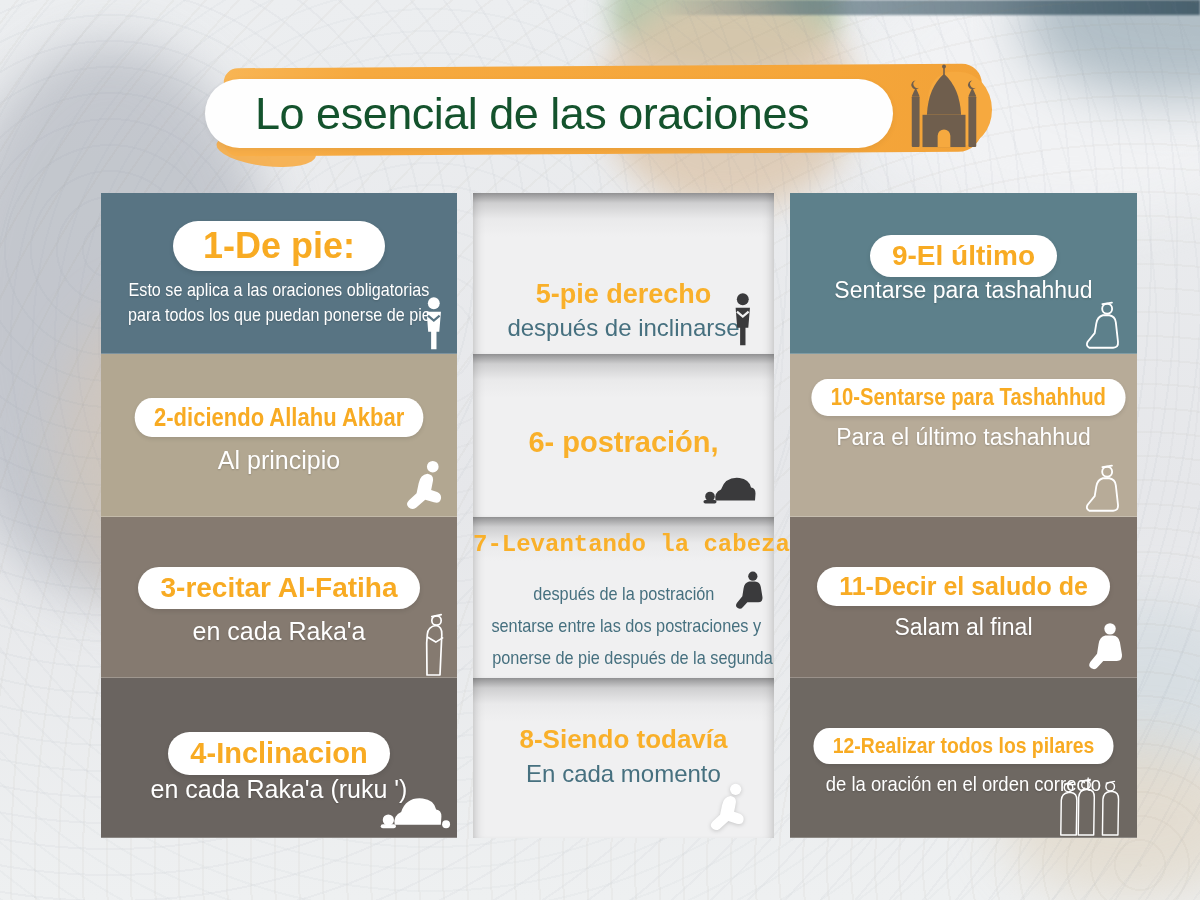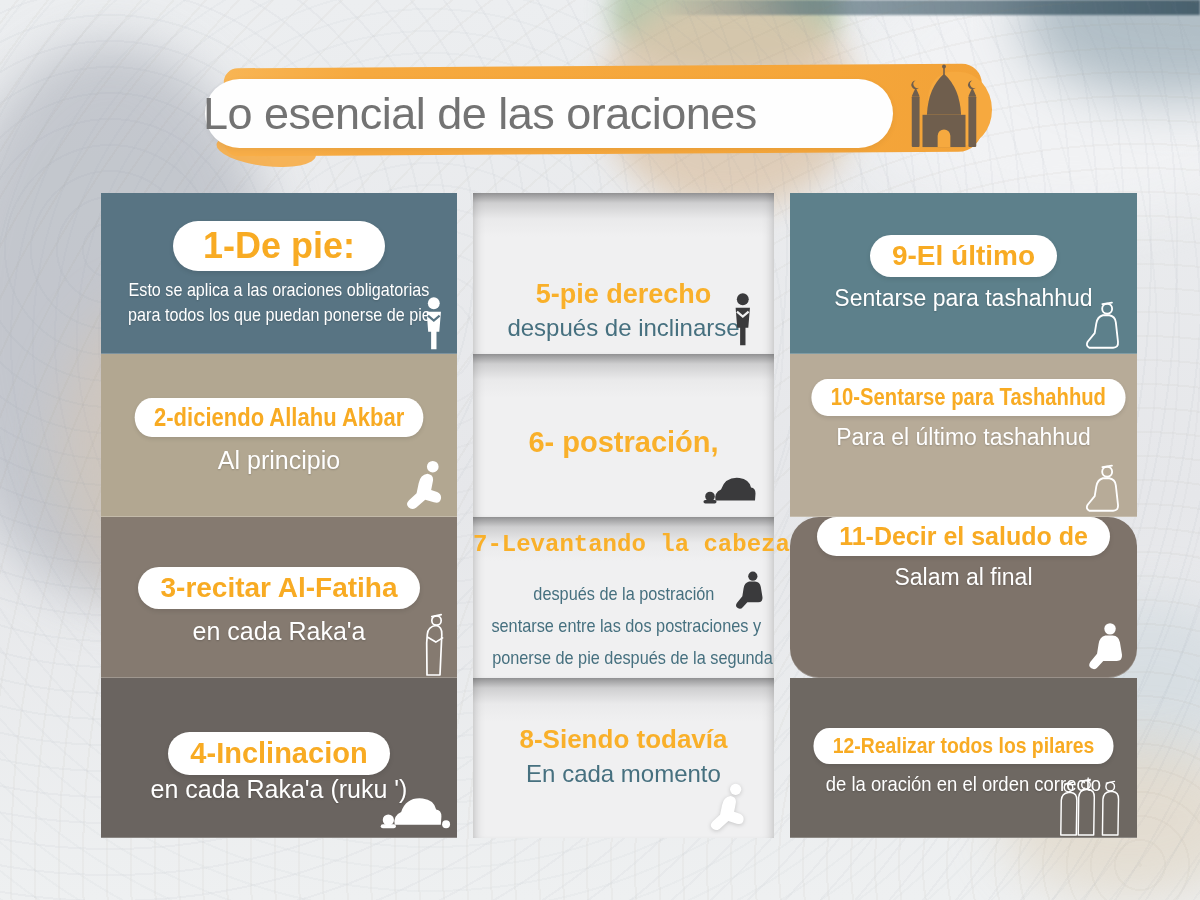--- a/index.html
+++ b/index.html
@@ -29,22 +29,22 @@
   
   .brush{position:absolute;left:224px;top:66px;width:758px;height:88px;z-index:2;
     background:linear-gradient(93deg,#f8b554,#f6a93f 18%,#f5a63a 80%,#f2a238);
     border-radius:14px 20px 24px 14px;transform:rotate(-.35deg);}
   .brush::before{content:"";position:absolute;left:-8px;bottom:-10px;width:100px;height:32px;
     background:#f7ad47;border-radius:50%;transform:rotate(7deg);opacity:.9;}
   .brush::after{content:"";position:absolute;right:-10px;top:8px;width:64px;height:74px;
     background:#f6a93f;border-radius:42% 58% 55% 45%;}
   .plate{position:absolute;left:205px;top:79px;width:688px;height:69px;background:#fefefe;
     border-radius:36px;z-index:3;box-shadow:0 2px 6px rgba(0,0,0,.06);}
-  .title-text{position:absolute;left:203px;top:79px;width:688px;height:69px;line-height:70px;
-    font-size:45px;letter-spacing:-.5px;color:#737373;z-index:4;}
+  .title-text{position:absolute;left:188px;top:79px;width:688px;height:69px;line-height:70px;
+    text-align:center;font-size:45px;letter-spacing:-.5px;color:#14532d;z-index:4;}
   .mosque{position:absolute;left:894px;top:64px;width:100px;height:86px;z-index:3;}
   
   .grid{position:absolute;left:101px;top:193px;width:1007px;height:645px;z-index:2;
     display:grid;grid-template-columns:356px 301px 347px;grid-template-rows:161px 163px 161px 160px;
     column-gap:16px;}
   .cell{position:relative;box-sizing:border-box;text-align:center;overflow:visible;}
   .s{box-shadow:inset 0 -1px 0 rgba(255,255,255,.22);}
   .r1l{background:#58748 3;}
   .r1l{background:#587483;} .r1r{background:#5d808b;}
   .r2l{background:#b2a791;} .r2r{background:#b7ab98;}
@@ -63,28 +63,28 @@
   .mtitle{color:#f9b02a;font-weight:bold;white-space:nowrap;position:relative;}
   .sub{position:relative;white-space:nowrap;}
   .w{color:#fff;text-shadow:0 1px 2px rgba(0,0,0,.18);}
   .teal{color:#46707f;}
   .cond{display:inline-block;transform:scaleX(.85);transform-origin:50% 50%;}
   .cond2{display:inline-block;transform:scaleX(.88);transform-origin:50% 50%;}
   
   .p1{padding-top:28px;}  .p1 .pill{font-size:36px;padding:4px 30px;}
   .p1 .sub{font-size:19px;line-height:25px;margin-top:6px;}
   .p5{padding-top:86px;}  .p5 .mtitle{font-size:27px;} .p5 .sub{font-size:24px;margin-top:4px;}
-  .p9{padding-top:42px;}  .p9 .pill{font-size:28px;} .p9 .sub{font-size:23px;margin-top:8px;}
+  .p9{padding-top:42px;}  .p9 .pill{font-size:28px;} .p9 .sub{font-size:23px;}
   .p2{padding-top:44px;}  .p2 .pill{font-size:25px;} .p2 .sub{font-size:25px;margin-top:9px;}
   .p6{padding-top:72px;}  .p6 .mtitle{font-size:29px;}
   .p10{padding-top:25px;} .p10 .pill{font-size:23px;} .p10 .sub{font-size:23px;margin-top:8px;}
   .p3{padding-top:50px;}  .p3 .pill{font-size:28px;} .p3 .sub{font-size:25px;margin-top:8px;}
   .p7{padding-top:14px;}  .p7 .mtitle{font-size:24px;margin-bottom:20px;font-family:Liberation Mono, monospace;}
   .p7 .sub{font-size:18.5px;line-height:32px;}
-  .p11{border-radius:29px;} .p11 .pill{font-size:25px;} .p11 .sub{font-size:23px;margin-top:8px;}
+  .p11{padding-top:50px;} .p11 .pill{font-size:25px;} .p11 .sub{font-size:23px;margin-top:8px;}
   .p4{padding-top:54px;}  .p4 .pill{font-size:29px;} .p4 .sub{font-size:25px;margin-top:0;}
   .p8{padding-top:46px;}  .p8 .mtitle{font-size:26px;} .p8 .sub{font-size:24px;margin-top:5px;}
   .p12{padding-top:50px;} .p12 .pill{font-size:22px;} .p12 .sub{font-size:21px;margin-top:8px;}
   
   .icon{position:absolute;}
   .fw{fill:#fff;} .fd{fill:#3a3a3c;}
   .ol{fill:none;stroke:#fff;stroke-width:1.7;stroke-linejoin:round;stroke-linecap:round;}
   .ol circle{fill:none;}
 </style>
 </head>

